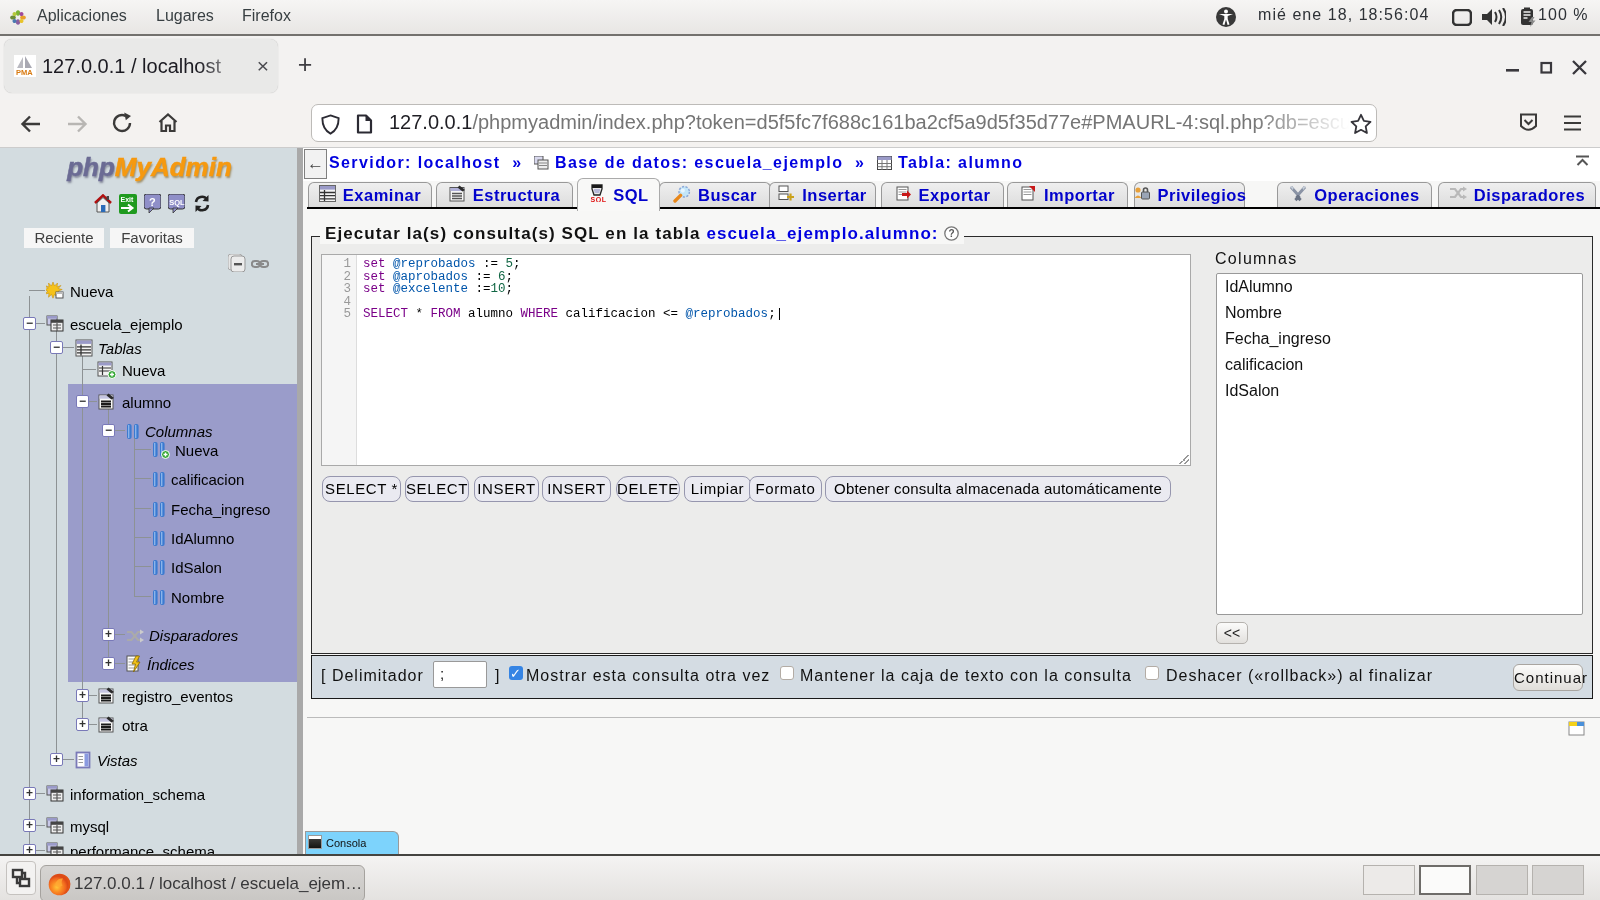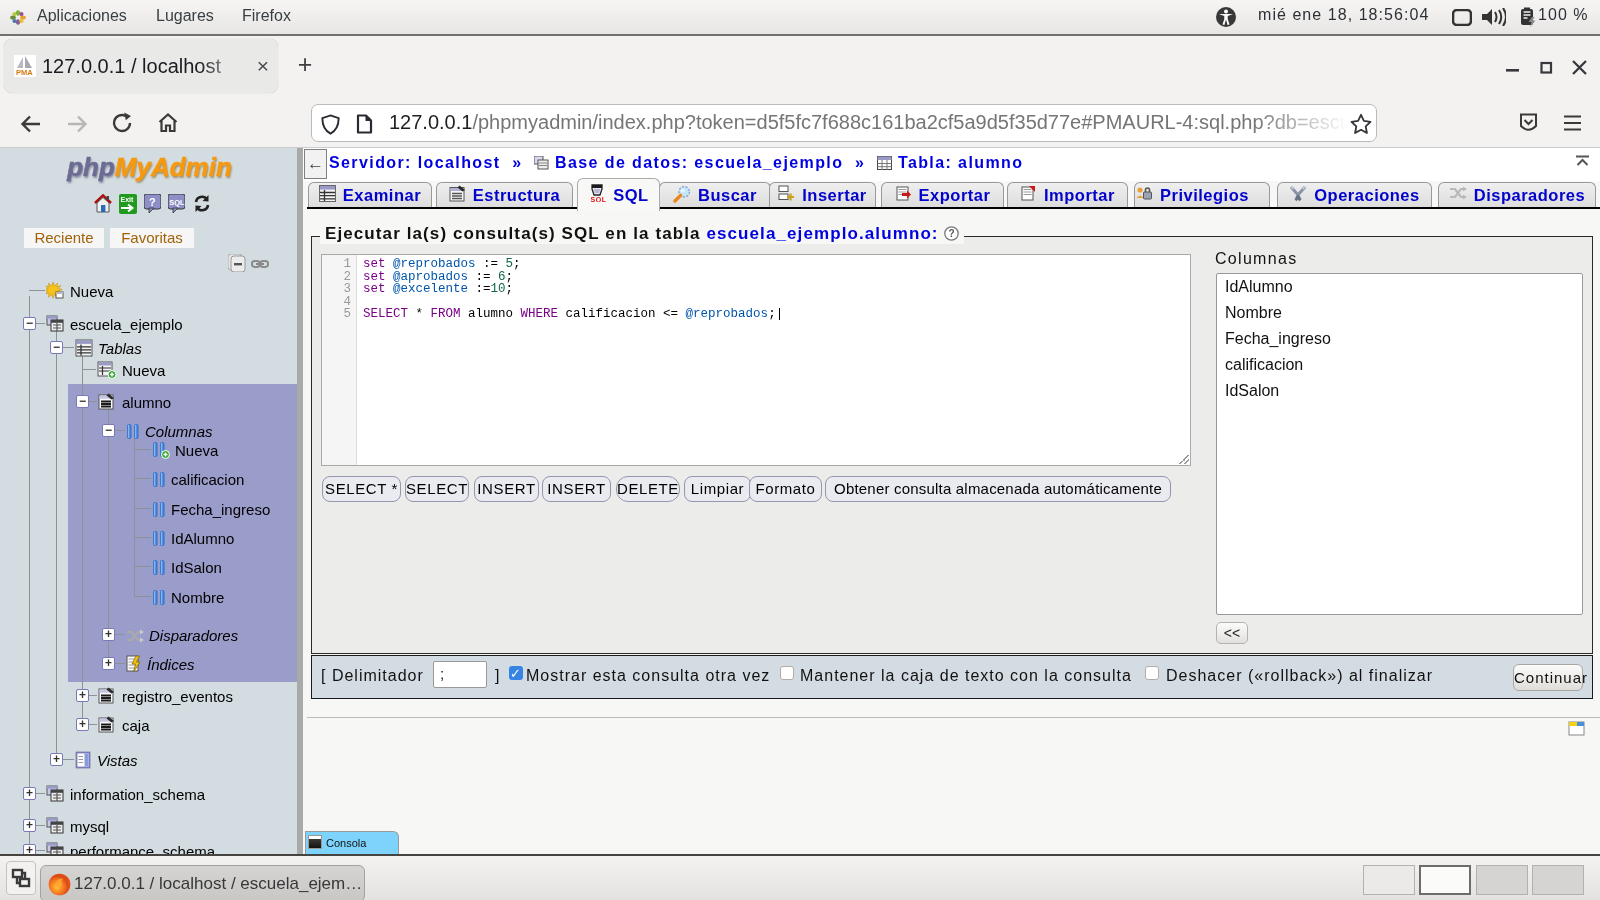--- a/index.html
+++ b/index.html
@@ -22,21 +22,21 @@
 
 #page{position:absolute;left:0;top:148px;width:1600px;height:706px;background:#f7f7f6;}
 #sidebar{position:absolute;left:0;top:0;width:299px;height:706px;background:#d3dce0;overflow:hidden;}
 #sidediv{position:absolute;left:297px;top:0;width:6px;height:706px;background:#a9a9a9;}
 #main{position:absolute;left:303px;top:0;width:1297px;height:706px;background:#f7f7f6;}
 
 #pmalogo{position:absolute;left:0;top:4px;width:299px;text-align:center;font-size:26px;font-weight:bold;font-style:italic;letter-spacing:0px;-webkit-text-stroke:0.5px;}
 #pmalogo .p1{color:#6b6b94;text-shadow:1px 2px 2px rgba(60,60,90,.5);}
 #pmalogo .p2{color:#f6990f;text-shadow:1px 2px 2px rgba(120,80,0,.55);}
 
-.navbtn{position:absolute;background:#f6f6f6;color:#a16207;font-size:15px;text-align:center;line-height:20px;}
+.navbtn{position:absolute;background:#f6f6f6;color:#404040;font-size:15px;text-align:center;line-height:20px;}
 
 .trow{position:absolute;font-size:15px;color:#000;white-space:nowrap;display:flex;align-items:flex-end;}
 .trow .lbl{margin-left:5px;}
 .it{font-style:italic;margin-top:48px;}
 .tline{position:absolute;background:#8d9294;}
 .expander{position:absolute;width:13px;height:13px;background:#fff;border:1px solid #7979b8;border-radius:2px;color:#333;font-size:12px;line-height:11px;text-align:center;font-weight:bold;}
 #purple{position:absolute;left:68px;top:236px;width:229px;height:298px;background:#9a9cca;}
 
 #crumbbar{position:absolute;left:0;top:0;width:1297px;height:33px;background:#fff;}
 #crumb{position:absolute;left:26px;top:6px;font-size:16px;letter-spacing:1.4px;font-weight:bold;color:#0000e0;white-space:nowrap;}
@@ -388,21 +388,21 @@
         </div>
         <div class="tline" style="left:89px;top:576px;width:8px;height:1px"></div>
         <div class="expander" style="left:76px;top:570px">+</div>
         <div class="trow" style="left:98px;top:566px;height:20px">
           <svg width="19" height="18" viewBox="0 0 19 18">
             <rect x="1" y="2" width="14" height="14" fill="#f8f8f8" stroke="#555"></rect>
             <rect x="1.5" y="2.5" width="13" height="3.2" fill="#c5c5e2"></rect>
             <path d="M3 8.5 h10 M3 11 h10 M3 13.5 h10" stroke="#1a1a1a" stroke-width="1.9"></path>
             <path d="M10.5 0.5 l5.5 4.5 -2.5 1.4 -5 -4 Z" fill="#2a2a2a"></path>
           </svg>
-          <span class="lbl">caja</span>
+          <span class="lbl">otra</span>
         </div>
         <div class="tline" style="left:63px;top:611px;width:11px;height:1px"></div>
         <div class="expander" style="left:50px;top:605px">+</div>
         <div class="trow" style="left:75px;top:601px;height:20px">
           <svg width="17" height="18" viewBox="0 0 17 18">
             <rect x="1.5" y="1.5" width="13" height="15" fill="#fdfdfd" stroke="#7a7ab8" stroke-width="1.8"></rect>
             <rect x="9.5" y="2.5" width="4" height="13" fill="#8a9ae0"></rect>
             <path d="M3.5 5.5 h4.5 M3.5 8.5 h4.5 M3.5 11.5 h4.5" stroke="#999" stroke-width="1.1"></path>
           </svg>
           <span class="lbl it">Vistas</span>
@@ -494,21 +494,21 @@
         <div class="ptab" style="left:578px;width:123px;justify-content:center;padding:0"><span class="ic"><svg width="17" height="17" viewBox="0 0 17 17">
               <rect x="2" y="2" width="11" height="13" fill="#fff" stroke="#555"></rect>
               <path d="M3.5 4.5 h8 M3.5 7 h8 M3.5 9.5 h8" stroke="#999" stroke-width="1"></path>
               <path d="M8 11 h5 v-2.5 l4 4 -4 4 v-2.5 h-5 Z" fill="#c81919" transform="translate(-1,-3)"></path>
             </svg></span>Exportar</div>
         <div class="ptab" style="left:704px;width:121px;justify-content:center;padding:0"><span class="ic"><svg width="17" height="17" viewBox="0 0 17 17">
               <rect x="2" y="2" width="11" height="13" fill="#fff" stroke="#555"></rect>
               <path d="M3.5 4.5 h8 M3.5 7 h8 M3.5 9.5 h8" stroke="#999" stroke-width="1"></path>
               <path d="M9 1 l6 0 0 6 Z" fill="#c81919"></path>
             </svg></span>Importar</div>
-        <div class="ptab" style="left:831px;width:136px;justify-content:flex-start;padding:0"><span class="ic"><svg width="18" height="17" viewBox="0 0 18 17">
+        <div class="ptab" style="left:831px;width:111px;justify-content:center;padding:0"><span class="ic"><svg width="18" height="17" viewBox="0 0 18 17">
               <circle cx="5" cy="5" r="2.6" fill="#e8a13a"></circle>
               <path d="M1.5 13 q3.5 -5 7 0 Z" fill="#e8a13a"></path>
               <rect x="8.5" y="7" width="8" height="7" rx="1" fill="#9aa4b5" stroke="#555"></rect>
               <path d="M10.5 7 v-2 a2 2 0 0 1 4 0 v2" stroke="#555" stroke-width="1.6" fill="none"></path>
             </svg></span>Privilegios</div>
         <div class="ptab" style="left:974px;width:155px;justify-content:center;padding:0"><span class="ic"><svg width="18" height="17" viewBox="0 0 18 17">
               <path d="M2 2 l8 9 M16 2 l-8 9" stroke="#8a93a5" stroke-width="3"></path>
               <path d="M1 1 l4 1.5 -1.5 2.5 Z" fill="#c5cdd8"></path>
               <path d="M17 1 l-4 1.5 1.5 2.5 Z" fill="#c5cdd8"></path>
               <rect x="8" y="10" width="3" height="6" fill="#6a7385" transform="rotate(-45 9.5 13)"></rect>

